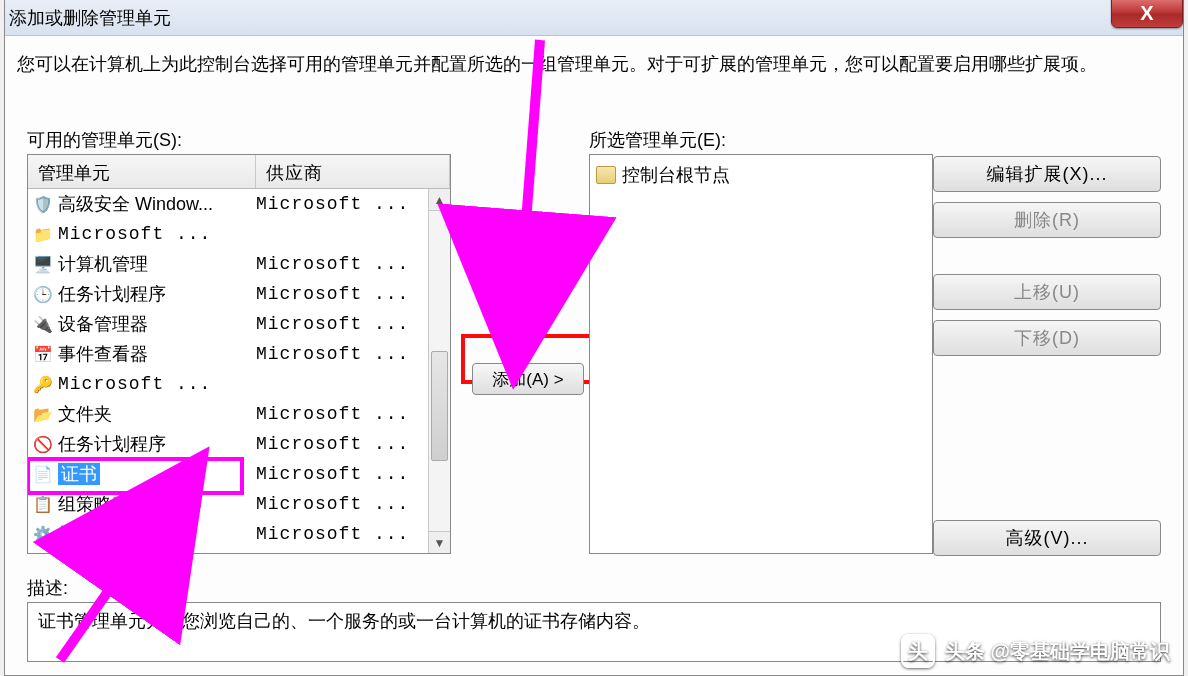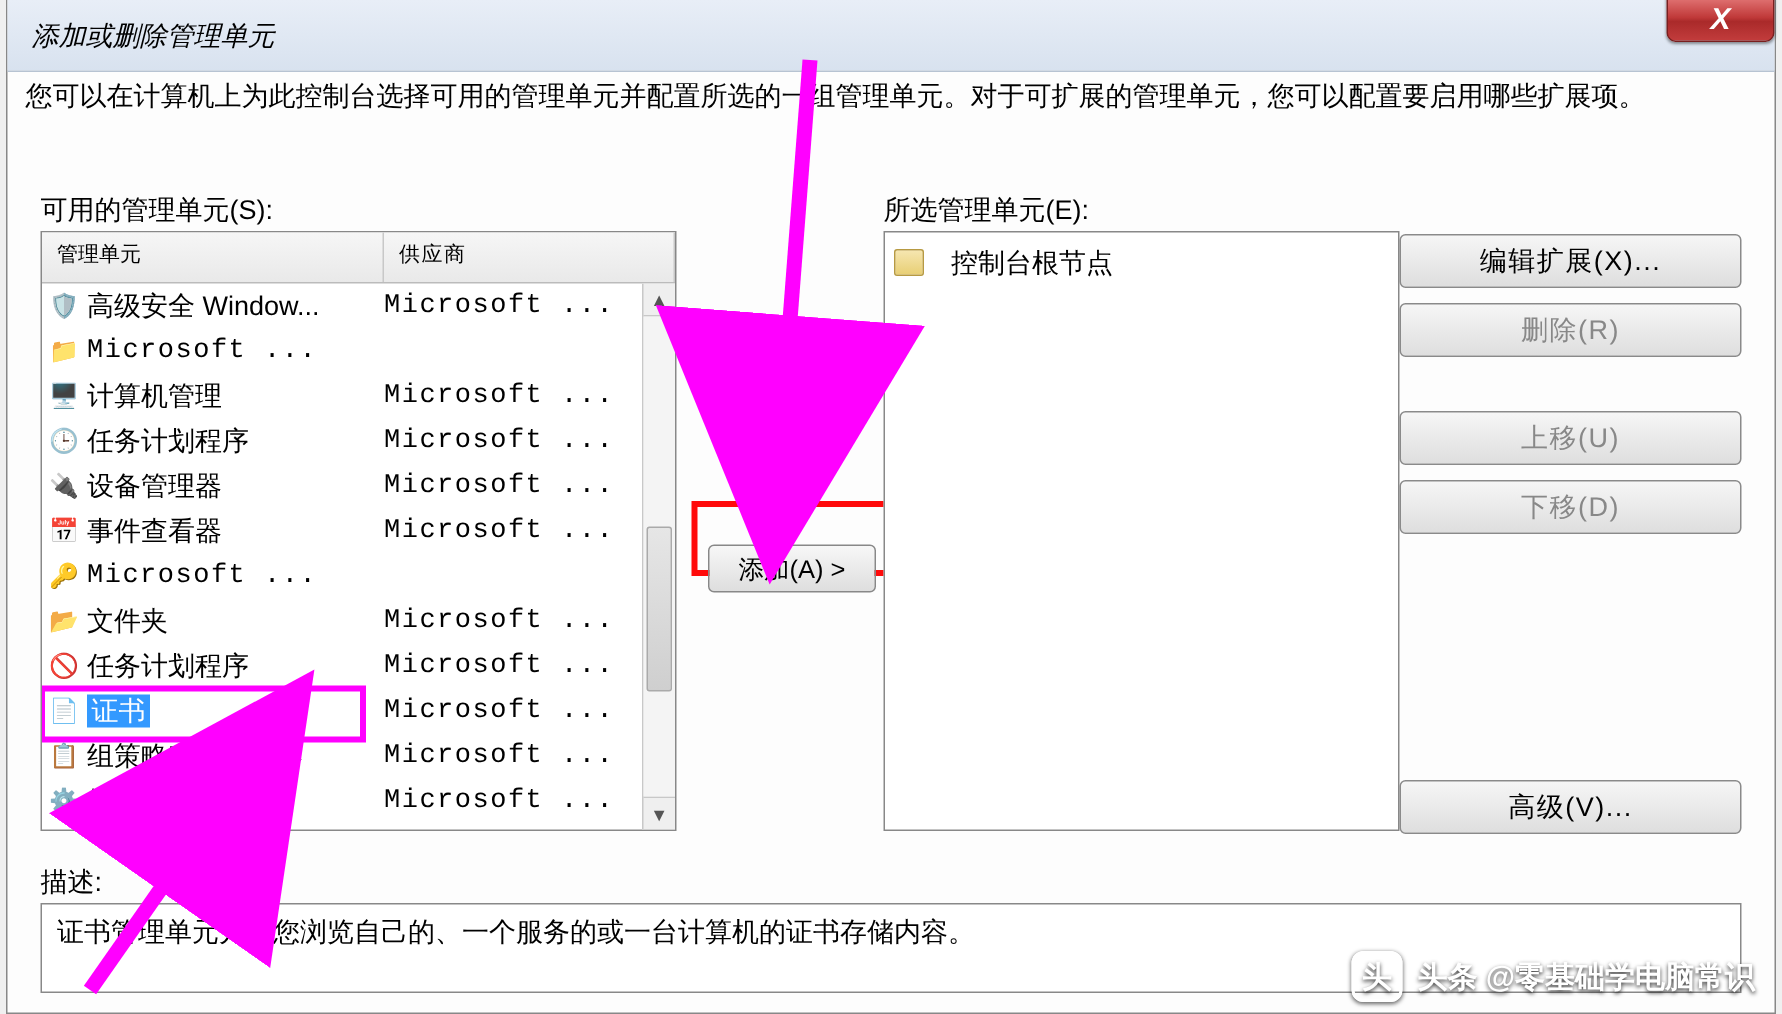--- a/index.html
+++ b/index.html
@@ -17,27 +17,26 @@
     position: absolute;
     left: 4px; top: 0; right: 4px; bottom: 0;
     background: #fdfdfd;
     border: 1px solid #888;
     border-top: none;
     box-shadow: inset 0 0 0 1px rgba(255,255,255,.5);
   }
   .titlebar {
     position: absolute;
     left: 0; right: 0; top: 0;
-    height: 48px;
+    height: 36px;
     background: linear-gradient(#e8eef7, #d8e2ef);
     border-bottom: 1px solid #b7c3d2;
     display: flex;
     align-items: center;
-    padding-left: 16px;
-    font-style: italic;
+    padding-left: 4px;
   }
   .titlebar-title {
     font-size: 18px;
     color: #000;
   }
   .close-btn {
     position: absolute;
     right: 0; top: -2px;
     width: 72px; height: 30px;
     background: linear-gradient(#e07272,#c03939 45%,#aa2a2a 55%,#c23c3c);
@@ -81,21 +80,21 @@
     flex-direction: column;
   }
   .list-header {
     display: flex;
     background: linear-gradient(#f6f6f6,#e9e9e9);
     border-bottom: 1px solid #bbb;
     height: 34px;
   }
   .list-header > div {
     padding: 6px 10px;
-    font-size: 14px;
+    font-size: 18px;
     border-right: 1px solid #c8c8c8;
     white-space: nowrap;
     overflow: hidden;
   }
   .col-name { width: 228px; }
   .col-vendor { flex: 1; font-family: Liberation Mono, monospace; letter-spacing: 1px; }
   .list-body {
     flex: 1;
     overflow: hidden;
     position: relative;
@@ -189,21 +188,21 @@
     position: absolute;
     left: 572px; top: 102px;
     width: 344px; height: 400px;
     border: 1px solid #888;
     background: #fff;
     padding: 6px;
   }
   .selected-box .item {
     display: flex;
     align-items: center;
-    gap: 18px;
+    gap: 6px;
     font-size: 18px;
     height: 28px;
   }
   .folder-ico {
     width: 20px; height: 18px;
     background: linear-gradient(#f6e6b0,#e8cf75);
     border: 1px solid #b79a42;
     border-radius: 2px;
   }
   .rbtn {

